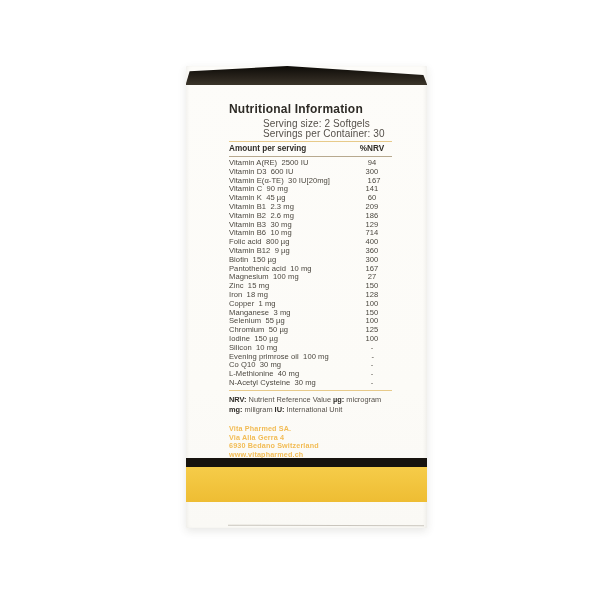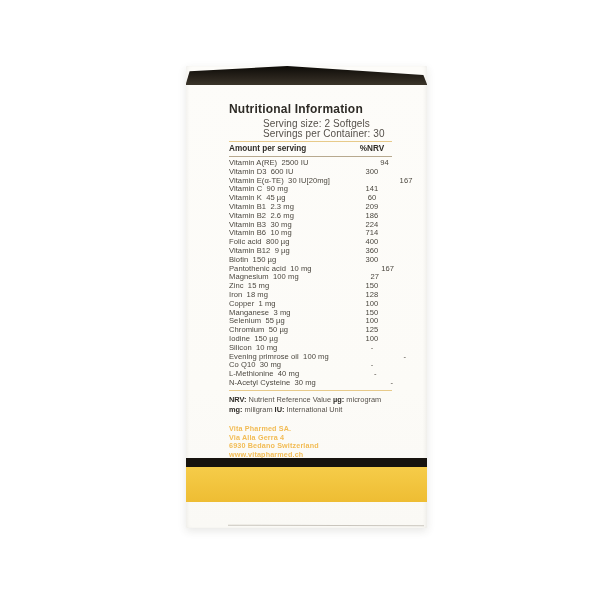--- a/index.html
+++ b/index.html
@@ -27,21 +27,21 @@
   .rule{height:1px;background:#e7ca8a;margin-top:2px;}
   .rule.dark{background:#b7a98f;}
   .thead{display:flex;justify-content:space-between;align-items:center;
          font-size:8.2px;font-weight:700;color:#2f2c27;line-height:11px;
          margin-top:1px;gap:10px;}
   .thead .val{font-weight:700;}
   .rows{margin-top:2px;}
   .row{display:flex;justify-content:space-between;align-items:baseline;
        font-size:7.6px;line-height:8.8px;letter-spacing:.05px;color:#4b473f;gap:24px;}
   .lbl{flex:1;white-space:nowrap;}
-  .val{width:40px;text-align:center;flex:none;margin-left:32px;}
+  .val{width:40px;text-align:center;flex:none;}
   .footnote{margin-top:4px;font-size:7.4px;line-height:10.2px;color:#56514b;}
   .footnote b{color:#2f2c28;}
   .address{margin-top:10px;font-size:7.2px;font-weight:700;line-height:8.6px;
            letter-spacing:.15px;}
 
   
   .stripe-black{position:absolute;left:0;right:0;top:392px;height:9px;}
   .stripe-yellow{position:absolute;left:0;right:0;top:401px;height:35px;}
   .flap-line{position:absolute;left:42px;right:3px;top:459px;height:0;
              border-top:1.5px solid #c9c5bd;transform:rotate(.15deg);}
@@ -93,21 +93,21 @@
           <div class="row">
             <span class="lbl">Vitamin B1&nbsp;&nbsp;2.3 mg</span>
             <span class="val">209</span>
           </div>
           <div class="row">
             <span class="lbl">Vitamin B2&nbsp;&nbsp;2.6 mg</span>
             <span class="val">186</span>
           </div>
           <div class="row">
             <span class="lbl">Vitamin B3&nbsp;&nbsp;30 mg</span>
-            <span class="val">224</span>
+            <span class="val">129</span>
           </div>
           <div class="row">
             <span class="lbl">Vitamin B6&nbsp;&nbsp;10 mg</span>
             <span class="val">714</span>
           </div>
           <div class="row">
             <span class="lbl">Folic acid&nbsp;&nbsp;800 µg</span>
             <span class="val">400</span>
           </div>
           <div class="row">

